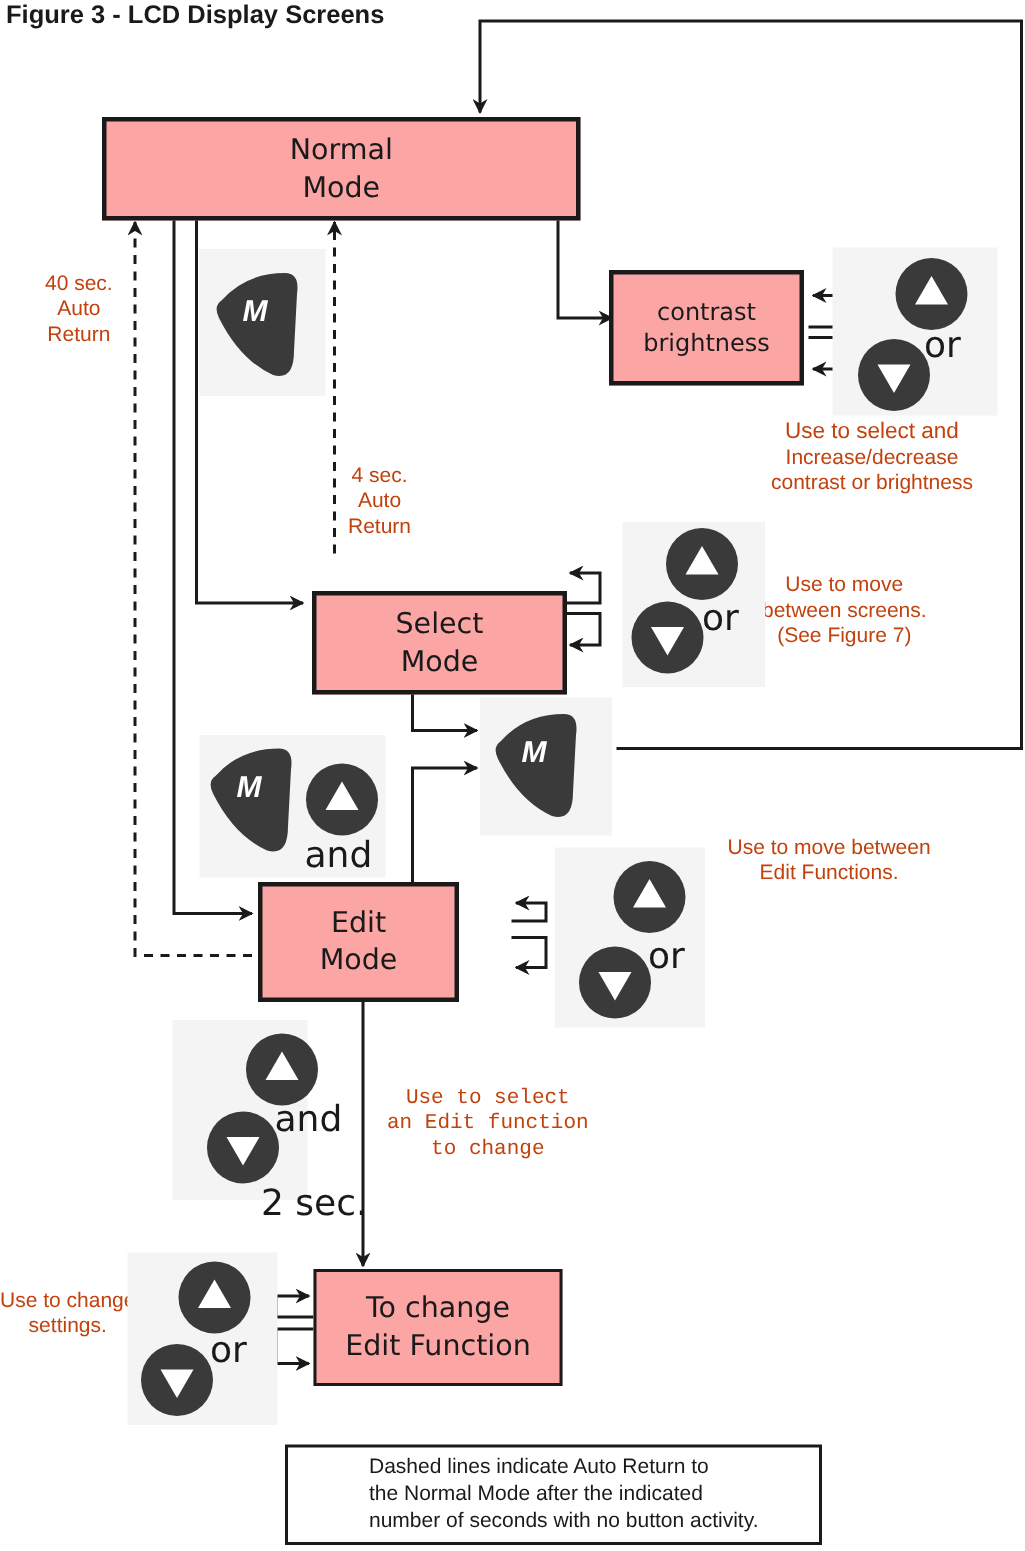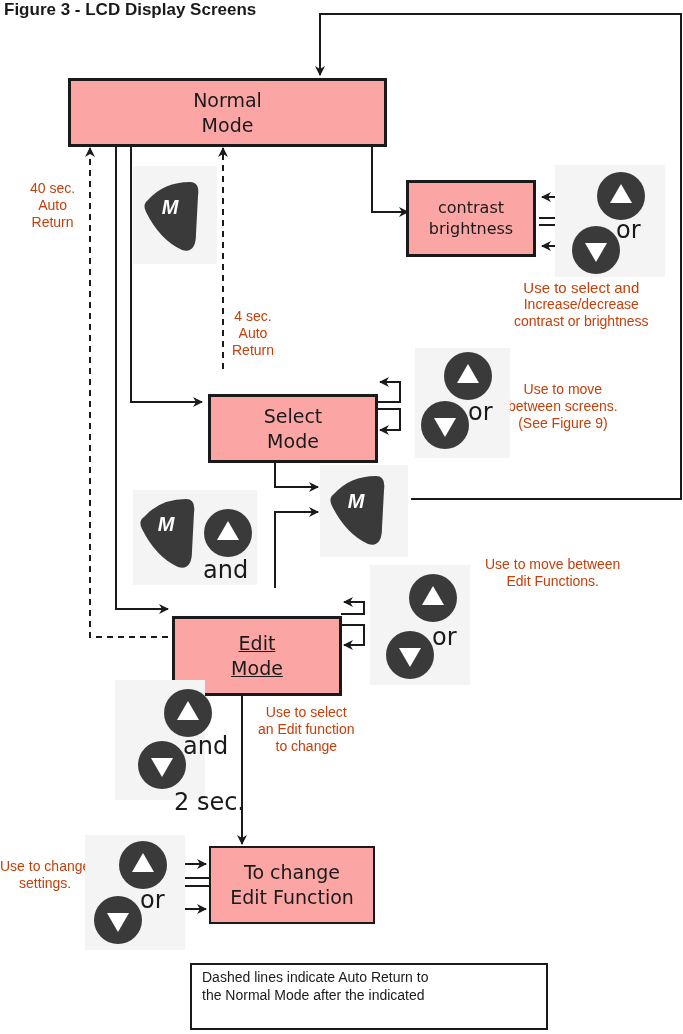--- a/index.html
+++ b/index.html
@@ -9,21 +9,21 @@
   .box { position:absolute; border:3.5px solid #1a1a1a; background:#fca5a5; box-sizing:border-box; display:flex; flex-direction:column; align-items:center; justify-content:center; font-family:"DejaVu Sans", sans-serif; color:#1a1a1a; line-height:1.3; }
   .box span { display:block; text-align:center; }
   .box-big { font-size:19px; }
   .box-small { font-size:16px; }
   .box-thin { border-width:2px; }
   .note { position:absolute; font-size:14px; line-height:17px; color:#c2410c; white-space:nowrap; }
   .note span { display:block;text-align:center; }
   .center span { text-align:center; }
   .word { position:absolute; font-family:"DejaVu Sans", sans-serif; font-size:24px; color:#1a1a1a; white-space:nowrap; }
   .legend { position:absolute; left:190px; top:963px; width:358px; height:67px; border:2px solid #1a1a1a; box-sizing:border-box; padding:3px 0 0 10px; font-size:14px; line-height:18px; color:#1a1a1a; }
-  .legend span { display:block; white-space:nowrap; }
+  .legend span { display:block; white-space:nowrap;margin-left:44px; }
   svg.lines { position:absolute; left:0; top:0; }
   .btn { position:absolute; }
   .btnbg { position:absolute; background:#f4f4f4; }
 </style>
 </head>
 <body>
 
 <div class="abs title">Figure 3 - LCD Display Screens</div>
 
 <svg class="lines" width="683" height="1034">
@@ -76,21 +76,21 @@
 <div class="box box-small" style="left:406px;top:180px;width:130px;height:77px;">
   <span>contrast</span>
   <span>brightness</span>
 </div>
 
 <div class="box box-big" style="left:208px;top:369px;width:170px;height:69px;margin-top:25px;">
   <span>Select</span>
   <span>Mode</span>
 </div>
 
-<div class="box box-big" style="left:172px;top:616px;width:170px;height:80px;text-decoration:underline;">
+<div class="box box-big" style="left:172px;top:588px;width:134px;height:80px;">
   <span>Edit</span>
   <span>Mode</span>
 </div>
 
 <div class="box box-big box-thin" style="left:209px;top:846px;width:166px;height:78px;">
   <span>To change</span>
   <span>Edit Function</span>
 </div>
 
 <div class="note center" style="left:30px;top:180px;">
@@ -105,27 +105,27 @@
 </div>
 
 <div class="note" style="left:514px;top:279px;">
   <span style="font-size:15px;">Use to select and</span>
   <span>Increase/decrease</span>
   <span>contrast or brightness</span>
 </div>
 <div class="note" style="left:508px;top:381px;">
   <span>Use to move</span>
   <span>between screens.</span>
-  <span>(See Figure 9)</span>
+  <span>(See Figure 7)</span>
 </div>
 <div class="note" style="left:485px;top:556px;">
   <span>Use to move between</span>
   <span>Edit Functions.</span>
 </div>
-<div class="note" style="left:258px;top:704px;">
+<div class="note" style="left:258px;top:724px;font-family:Liberation Mono, monospace;">
   <span>Use to select</span>
   <span>an Edit function</span>
   <span>to change</span>
 </div>
 <div class="note" style="left:0px;top:858px;">
   <span>Use to change</span>
   <span>settings.</span>
 </div>
 
 <div class="btnbg" style="left:133px;top:166px;width:84px;height:98px;"></div>
@@ -204,13 +204,14 @@
 <div class="word" style="left:468px;top:398px;">or</div>
 <div class="word" style="left:203px;top:556px;">and</div>
 <div class="word" style="left:432px;top:623px;">or</div>
 <div class="word" style="left:183px;top:732px;">and</div>
 <div class="word" style="left:174px;top:788px;">2 sec.</div>
 <div class="word" style="left:140px;top:886px;">or</div>
 
 <div class="legend">
   <span>Dashed lines indicate Auto Return to</span>
   <span>the Normal Mode after the indicated</span>
+  <span>number of seconds with no button activity.</span>
 </div>
 
 </body></html>

